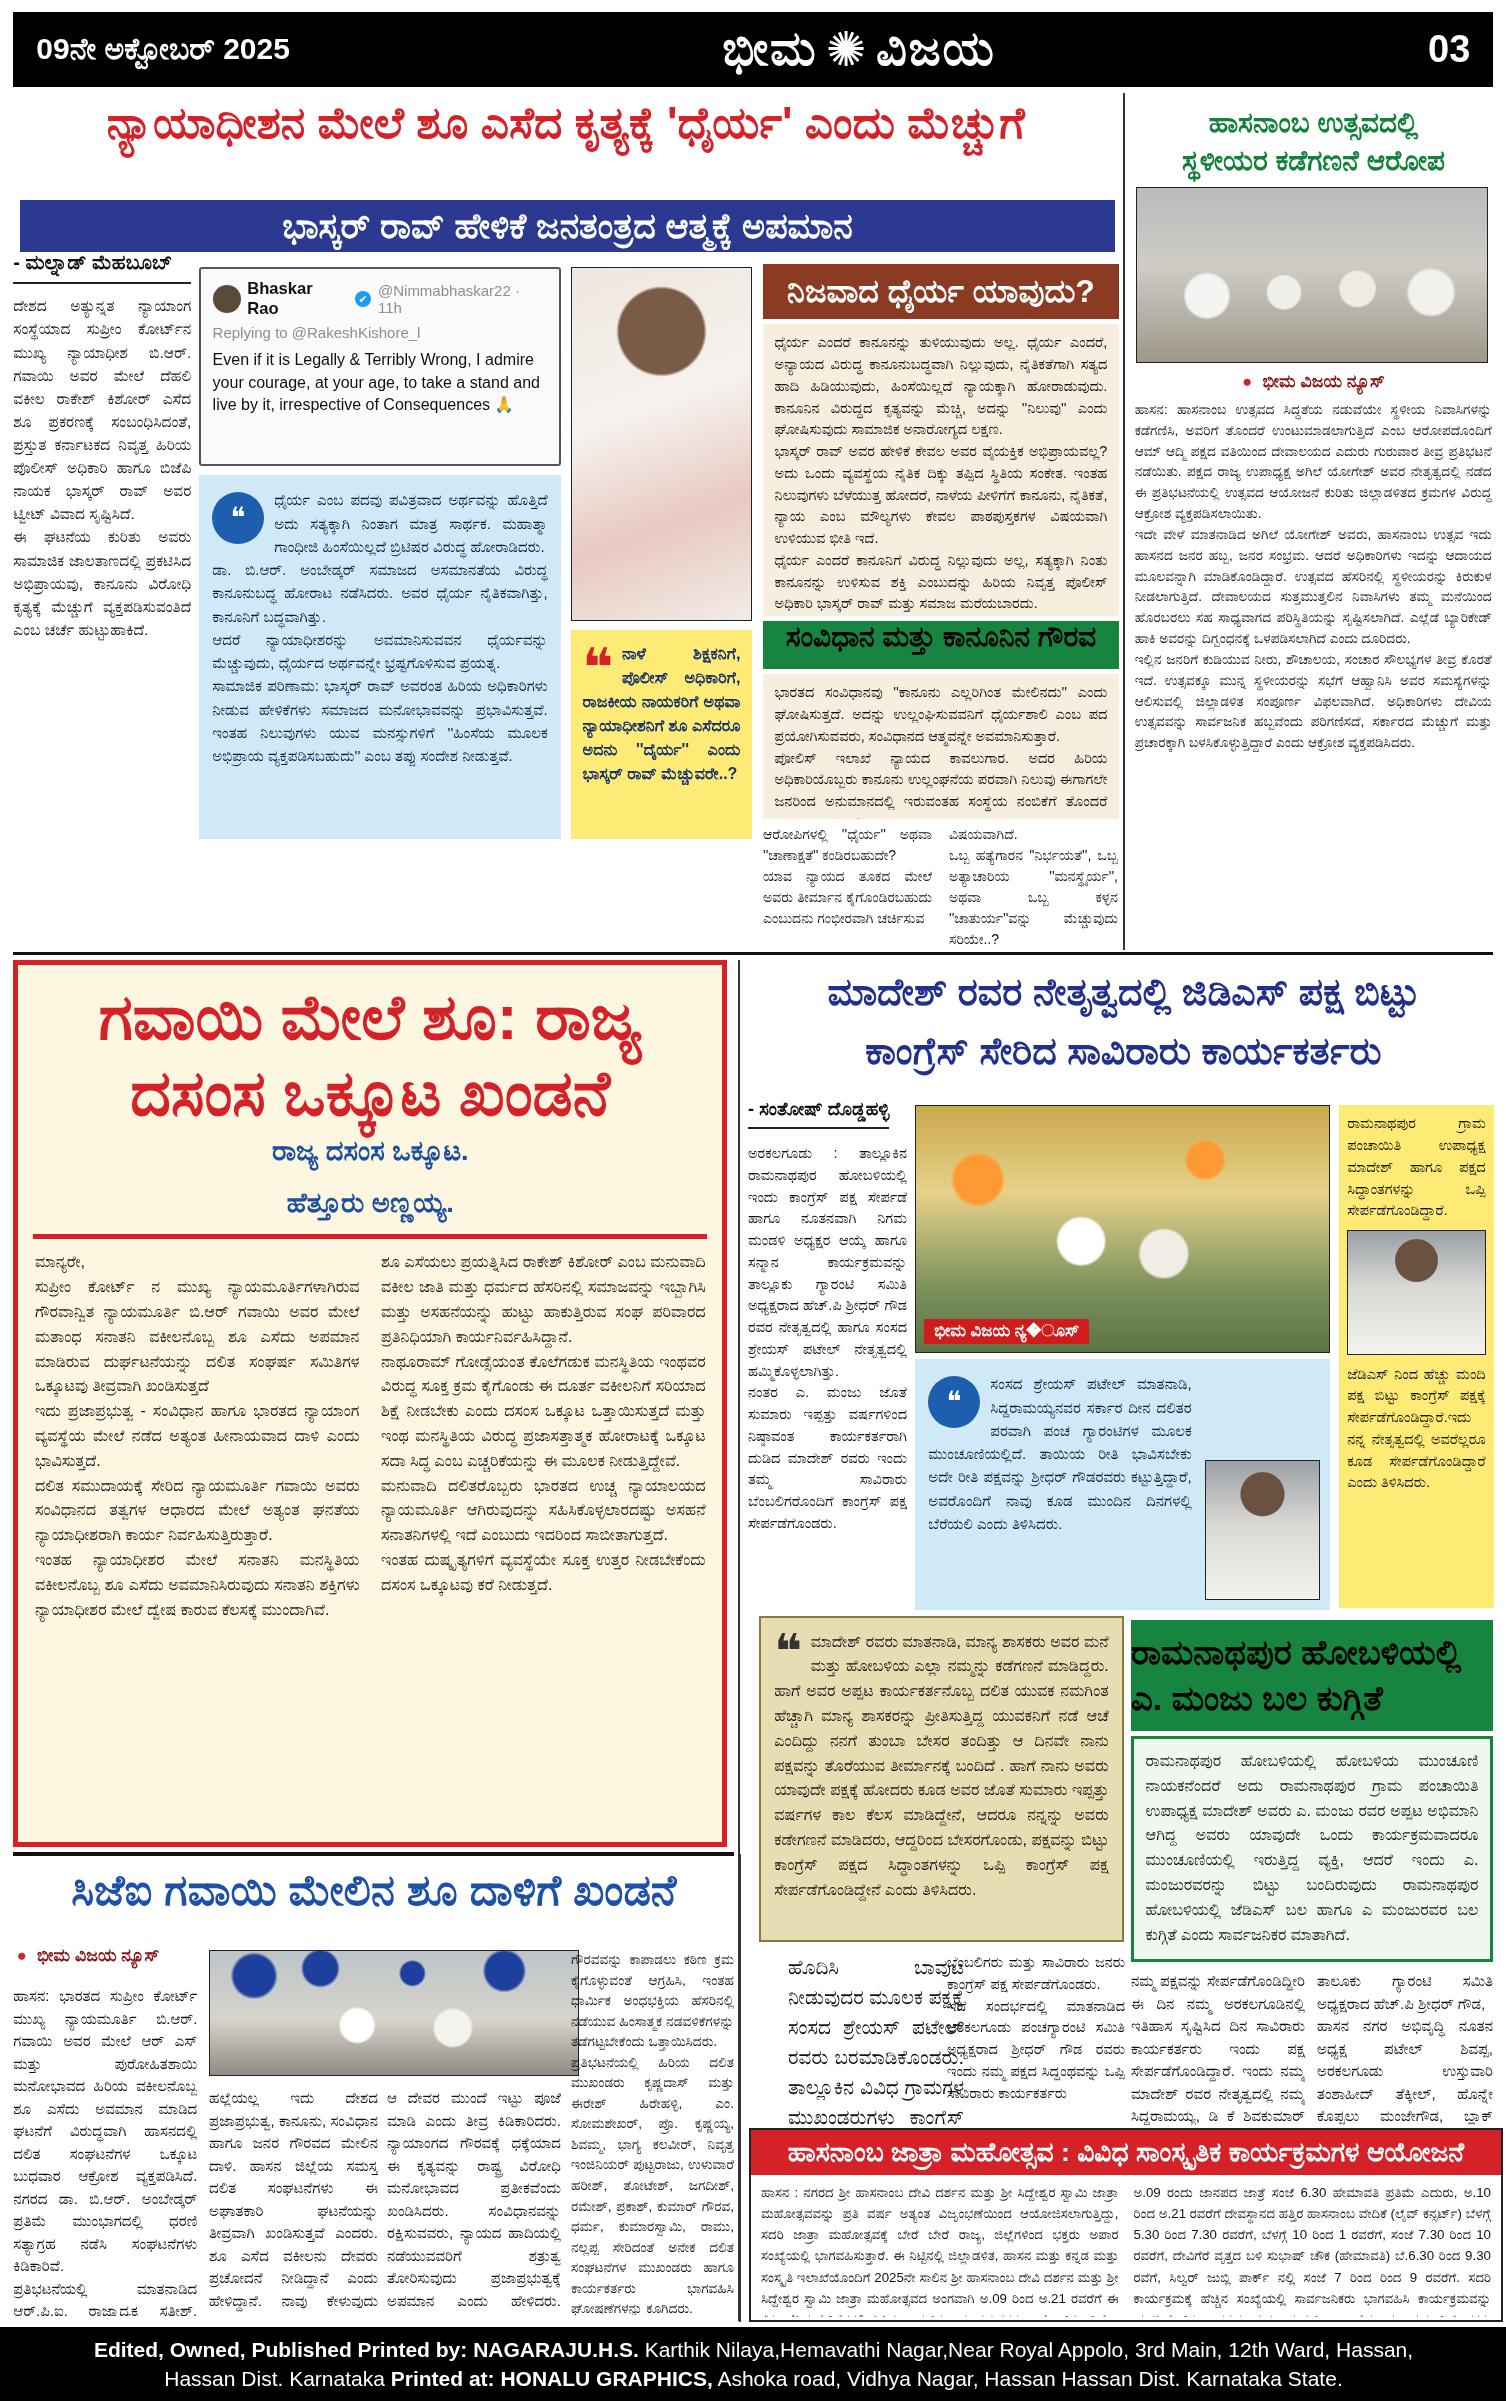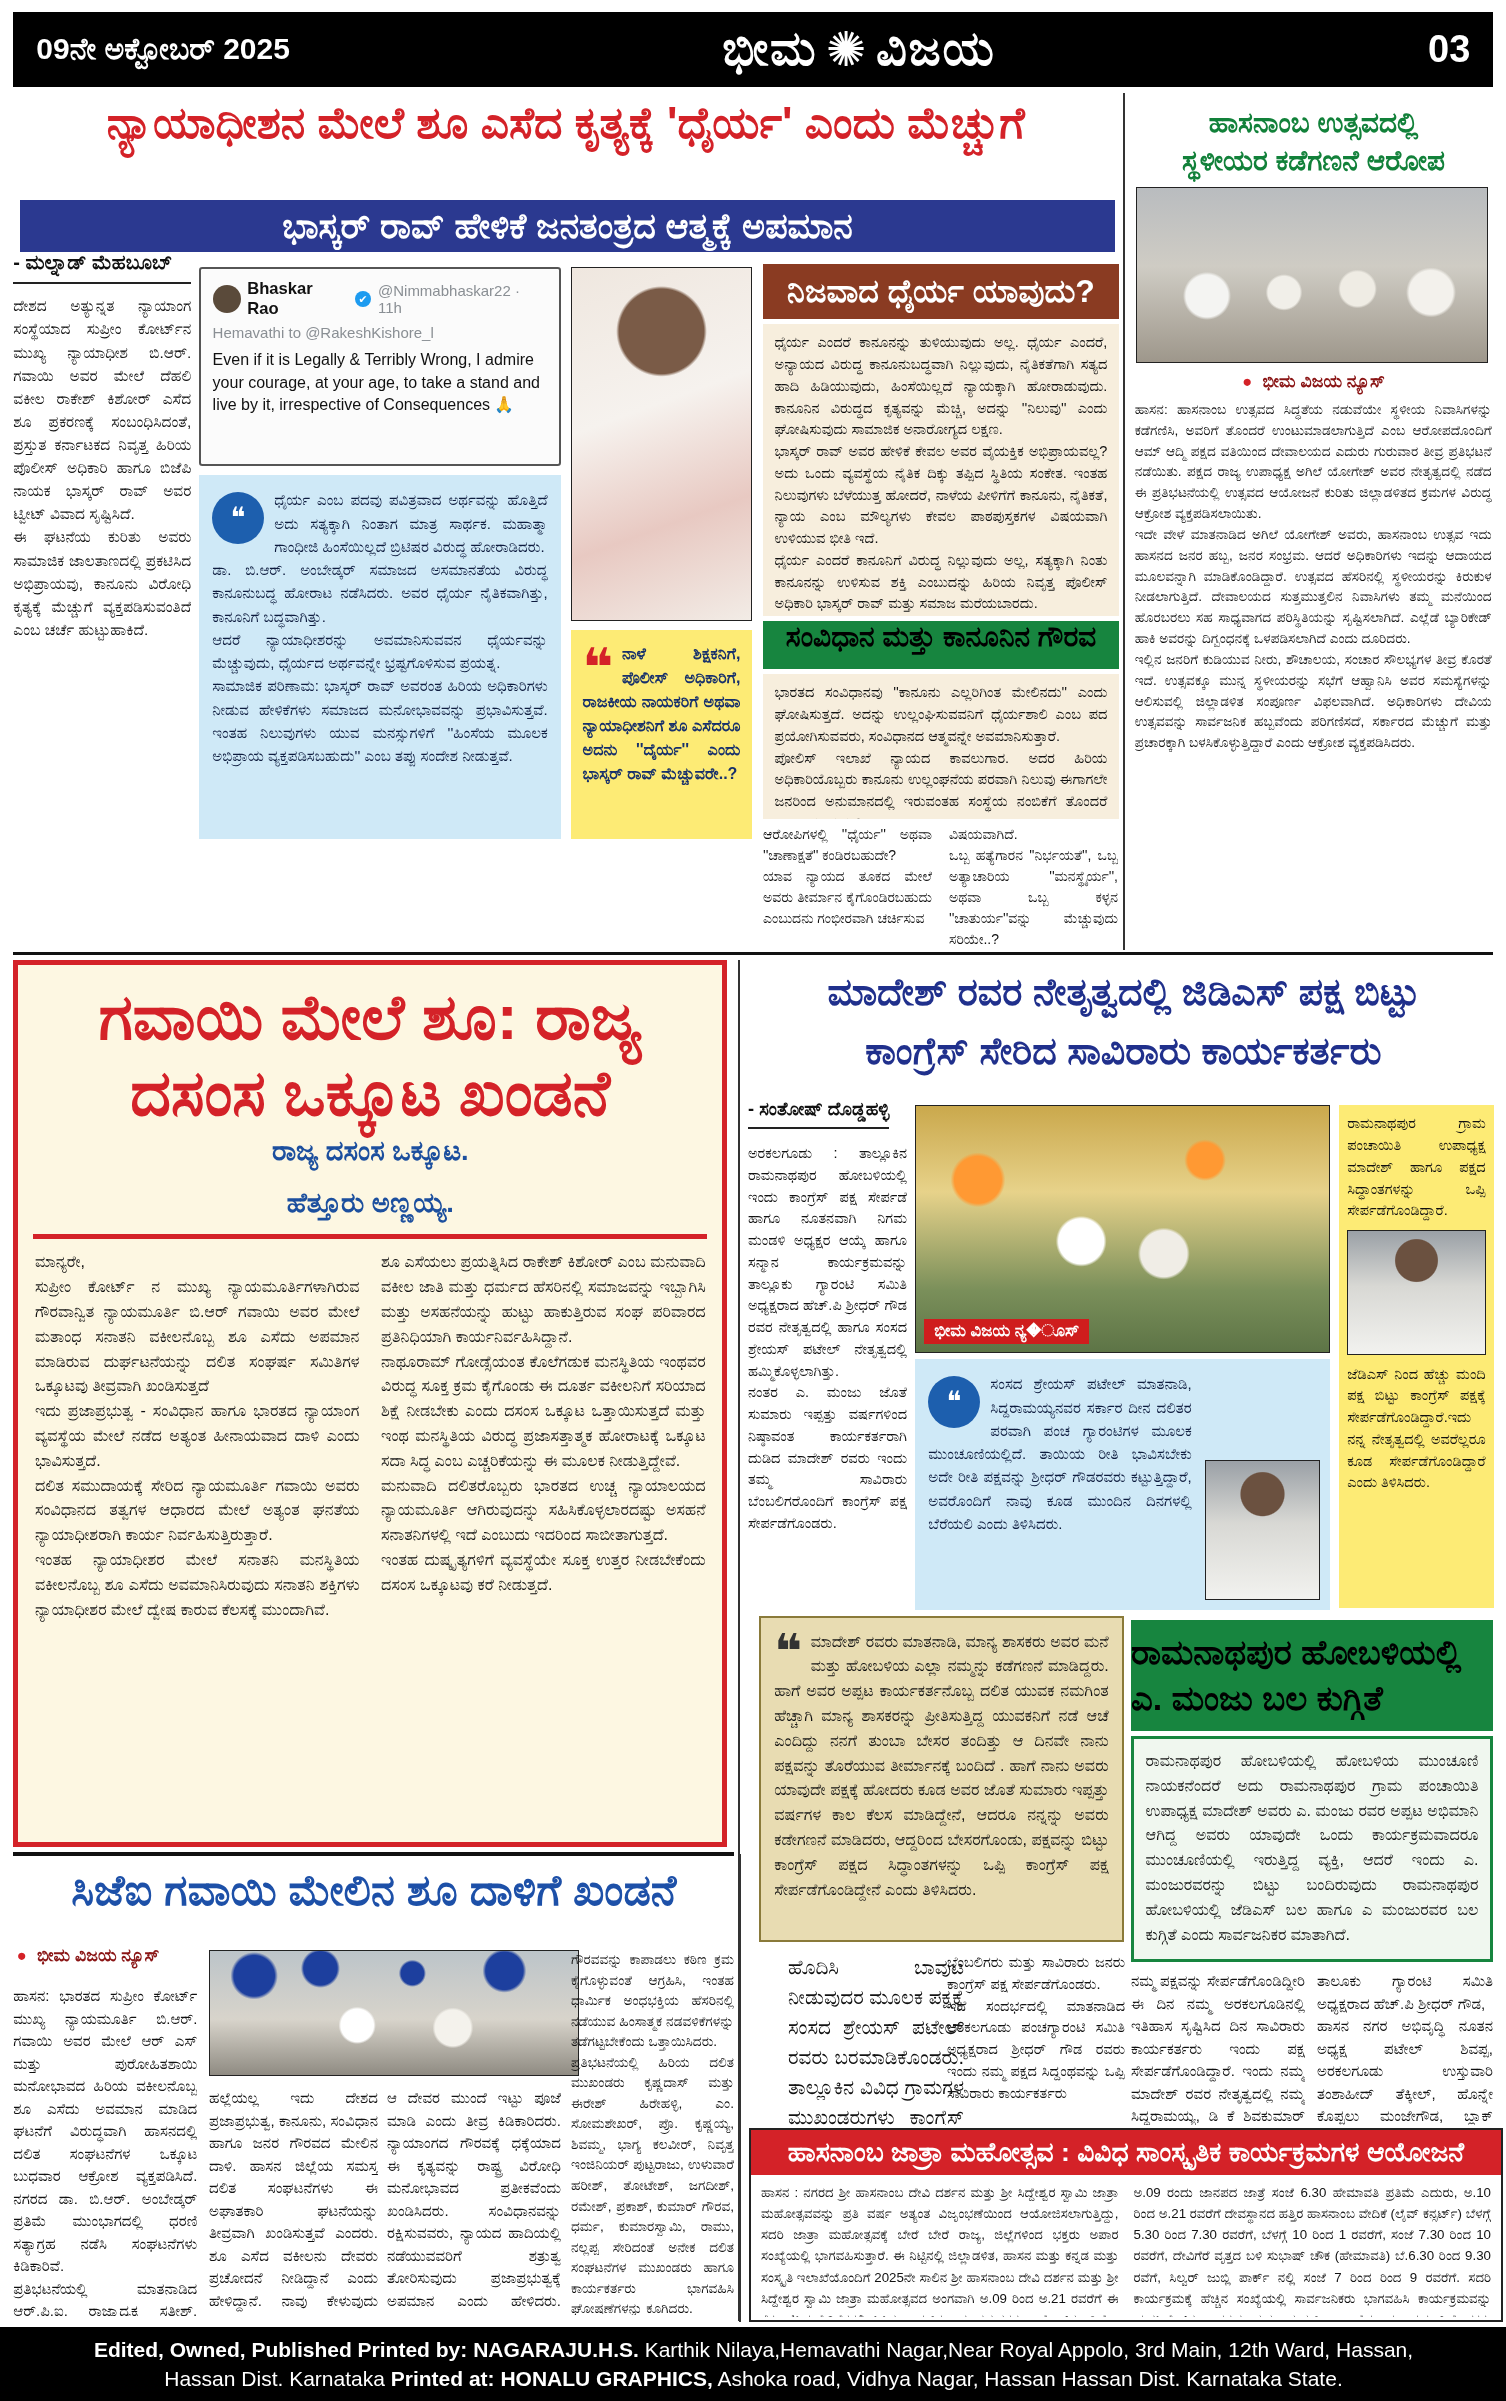--- a/index.html
+++ b/index.html
@@ -147,21 +147,21 @@
 ಈ ಘಟನೆಯ ಕುರಿತು ಅವರು ಸಾಮಾಜಿಕ ಜಾಲತಾಣದಲ್ಲಿ ಪ್ರಕಟಿಸಿದ ಅಭಿಪ್ರಾಯವು, ಕಾನೂನು ವಿರೋಧಿ ಕೃತ್ಯಕ್ಕೆ ಮೆಚ್ಚುಗೆ ವ್ಯಕ್ತಪಡಿಸುವಂತಿದೆ ಎಂಬ ಚರ್ಚೆ ಹುಟ್ಟುಹಾಕಿದೆ.</div>
   </div>
 
   <div class="abs tweet" style="left:199px;top:267px;width:362px;height:199px;">
     <div class="row">
       <span class="avatar"></span>
       <span class="name">Bhaskar Rao</span>
       <span class="check">✔</span>
       <span class="handle">@Nimmabhaskar22 · 11h</span>
     </div>
-    <div class="reply">Hemavathi to @RakeshKishore_l</div>
+    <div class="reply">Replying to @RakeshKishore_l</div>
     <div class="tbody">Even if it is Legally &amp; Terribly Wrong, I admire your courage, at your age, to take a stand and live by it, irrespective of Consequences 🙏</div>
   </div>
 
   <div class="abs photo ph-swami" style="left:571px;top:267px;width:181px;height:354px;"></div>
 
   <div class="abs lightblue hide-over" style="left:199px;top:475px;width:362px;height:364px;">
     <span class="q-circle">❝</span>
     <div class="quote-text just pre">ಧೈರ್ಯ ಎಂಬ ಪದವು ಪವಿತ್ರವಾದ ಅರ್ಥವನ್ನು ಹೊತ್ತಿದೆ ಅದು ಸತ್ಯಕ್ಕಾಗಿ ನಿಂತಾಗ ಮಾತ್ರ ಸಾರ್ಥಕ. ಮಹಾತ್ಮಾ ಗಾಂಧೀಜಿ ಹಿಂಸೆಯಿಲ್ಲದೆ ಬ್ರಿಟಿಷರ ವಿರುದ್ಧ ಹೋರಾಡಿದರು.
 ಡಾ. ಬಿ.ಆರ್. ಅಂಬೇಡ್ಕರ್ ಸಮಾಜದ ಅಸಮಾನತೆಯ ವಿರುದ್ಧ ಕಾನೂನುಬದ್ಧ ಹೋರಾಟ ನಡೆಸಿದರು. ಅವರ ಧೈರ್ಯ ನೈತಿಕವಾಗಿತ್ತು, ಕಾನೂನಿಗೆ ಬದ್ಧವಾಗಿತ್ತು.
 ಆದರೆ ನ್ಯಾಯಾಧೀಶರನ್ನು ಅವಮಾನಿಸುವವನ ಧೈರ್ಯವನ್ನು ಮೆಚ್ಚುವುದು, ಧೈರ್ಯದ ಅರ್ಥವನ್ನೇ ಭ್ರಷ್ಟಗೊಳಿಸುವ ಪ್ರಯತ್ನ.

